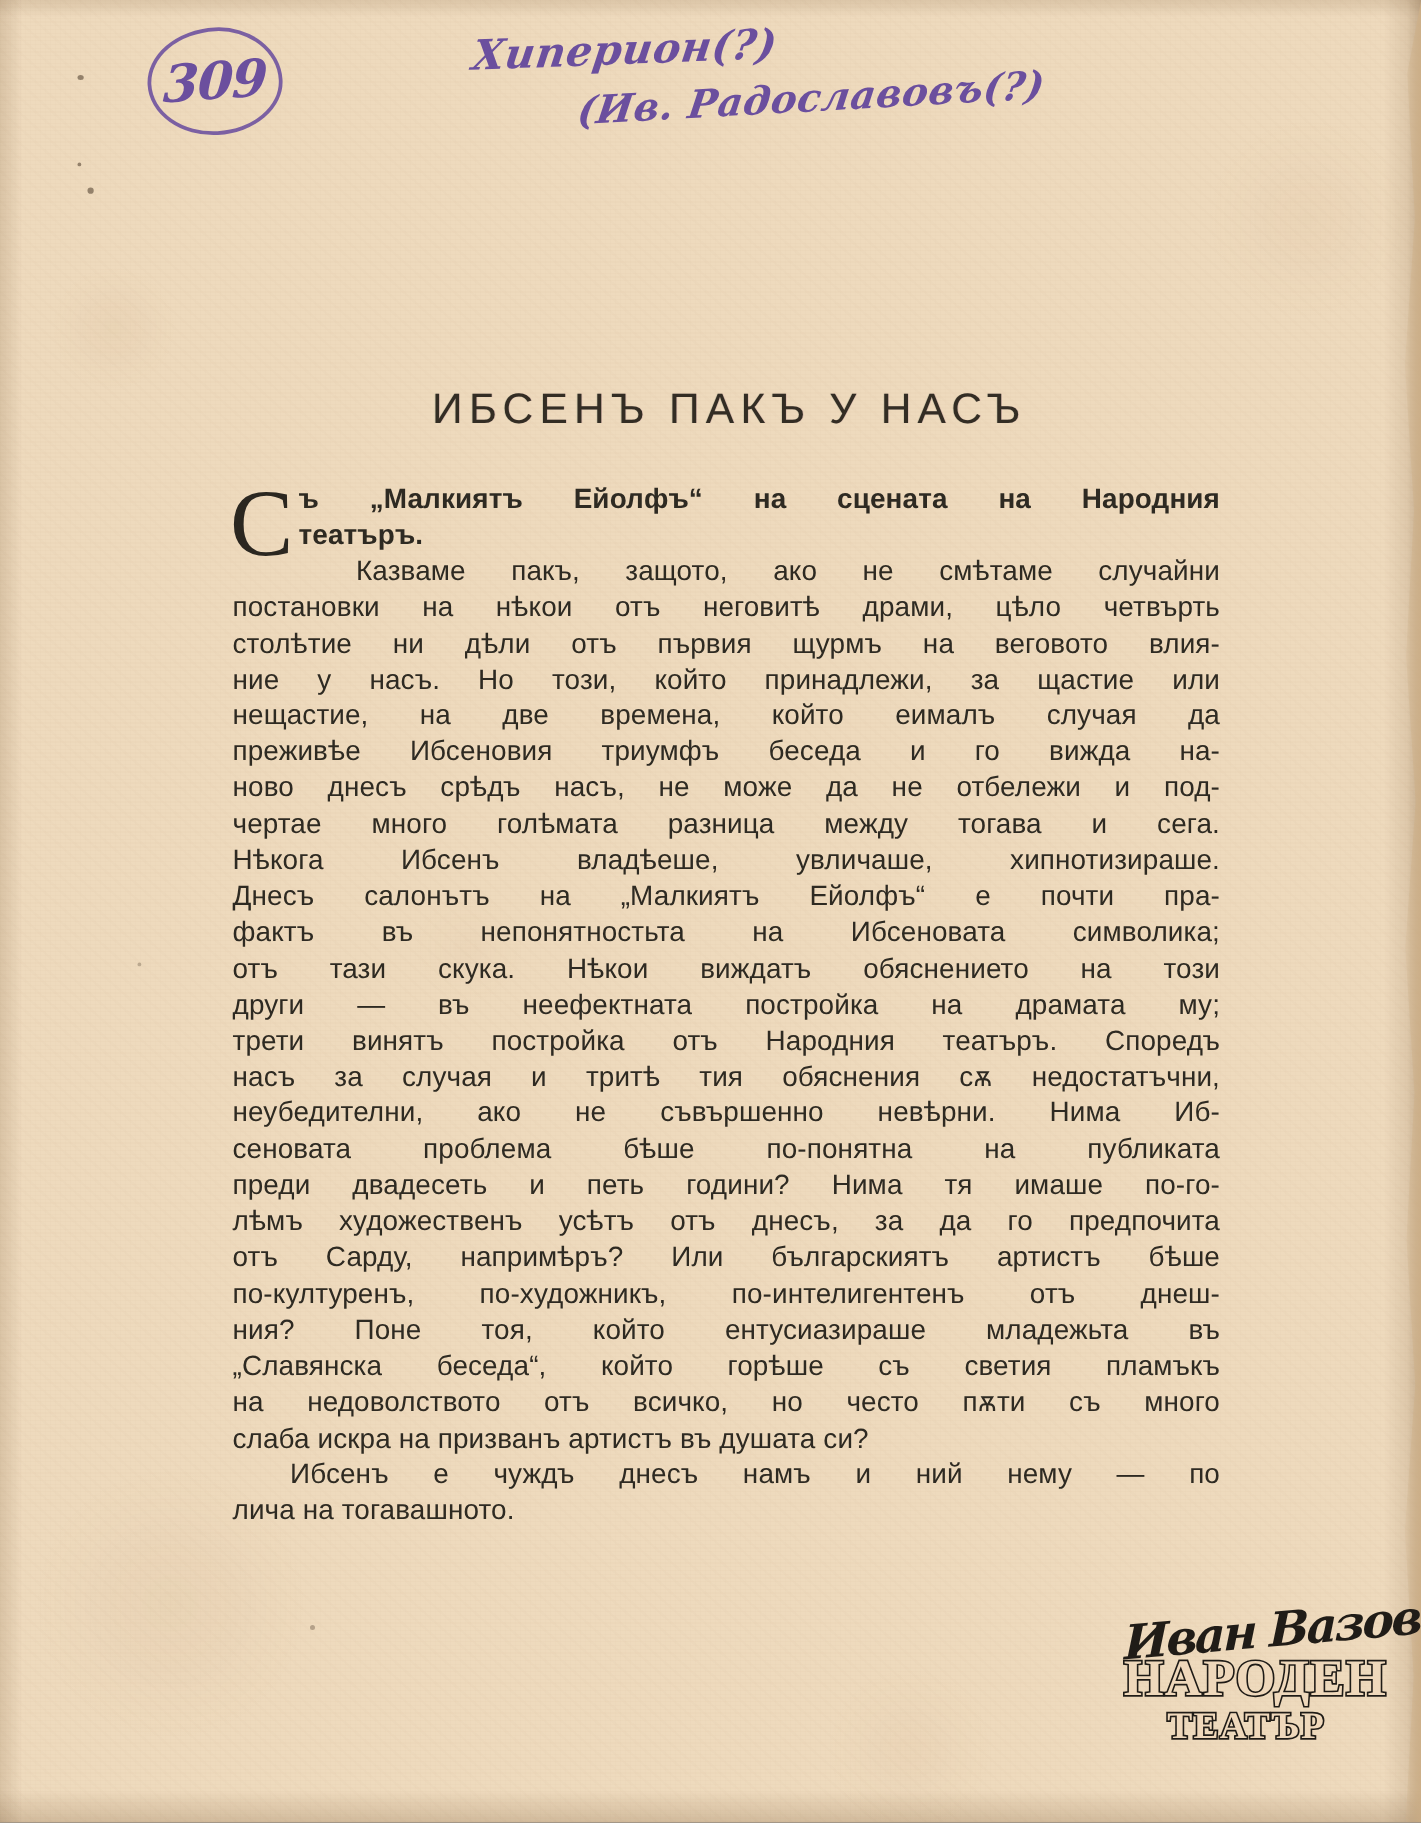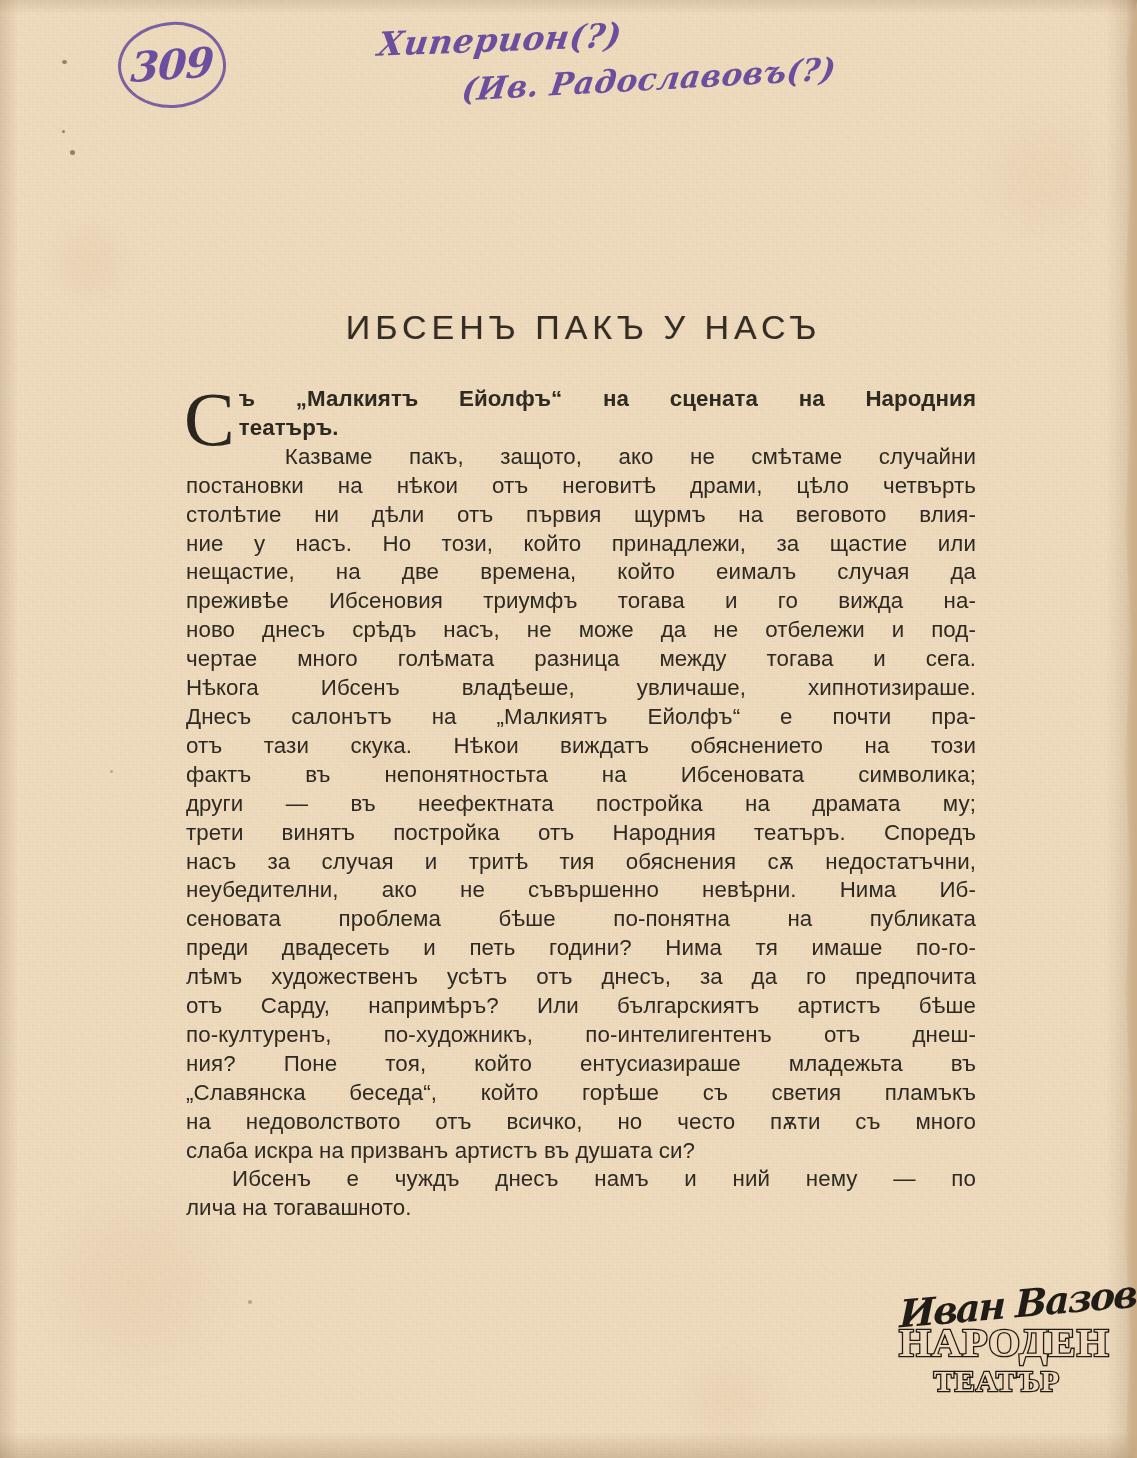--- a/index.html
+++ b/index.html
@@ -316,27 +316,27 @@
           <span class="ln last">театъръ.</span>
         </span>
       </p>
 
       <p>
         <span class="ln ind">Казваме пакъ, защото, ако не смѣтаме случайни</span>
         <span class="ln">постановки на нѣкои отъ неговитѣ драми, цѣло четвърть</span>
         <span class="ln">столѣтие ни дѣли отъ първия щурмъ на веговото влия-</span>
         <span class="ln">ние у насъ. Но този, който принадлежи, за щастие или</span>
         <span class="ln">нещастие, на две времена, който еималъ случая да</span>
-        <span class="ln">преживѣе Ибсеновия триумфъ тогава и го вижда на-</span>
+        <span class="ln">преживѣе Ибсеновия триумфъ беседа и го вижда на-</span>
         <span class="ln">ново днесъ срѣдъ насъ, не може да не отбележи и под-</span>
         <span class="ln">чертае много голѣмата разница между тогава и сега.</span>
         <span class="ln">Нѣкога Ибсенъ владѣеше, увличаше, хипнотизираше.</span>
         <span class="ln">Днесъ салонътъ на „Малкиятъ Ейолфъ“ е почти пра-</span>
+        <span class="ln">фактъ въ непонятностьта на Ибсеновата символика;</span>
         <span class="ln">отъ тази скука. Нѣкои виждатъ обяснението на този</span>
-        <span class="ln">фактъ въ непонятностьта на Ибсеновата символика;</span>
         <span class="ln">други — въ неефектната постройка на драмата му;</span>
         <span class="ln">трети винятъ постройка отъ Народния театъръ. Споредъ</span>
         <span class="ln">насъ за случая и тритѣ тия обяснения сѫ недостатъчни,</span>
         <span class="ln">неубедителни, ако не съвършенно невѣрни. Нима Иб-</span>
         <span class="ln">сеновата проблема бѣше по-понятна на публиката</span>
         <span class="ln">преди двадесеть и петь години? Нима тя имаше по-го-</span>
         <span class="ln">лѣмъ художественъ усѣтъ отъ днесъ, за да го предпочита</span>
         <span class="ln">отъ Сарду, напримѣръ? Или българскиятъ артистъ бѣше</span>
         <span class="ln">по-културенъ, по-художникъ, по-интелигентенъ отъ днеш-</span>
         <span class="ln">ния? Поне тоя, който ентусиазираше младежьта въ</span>

